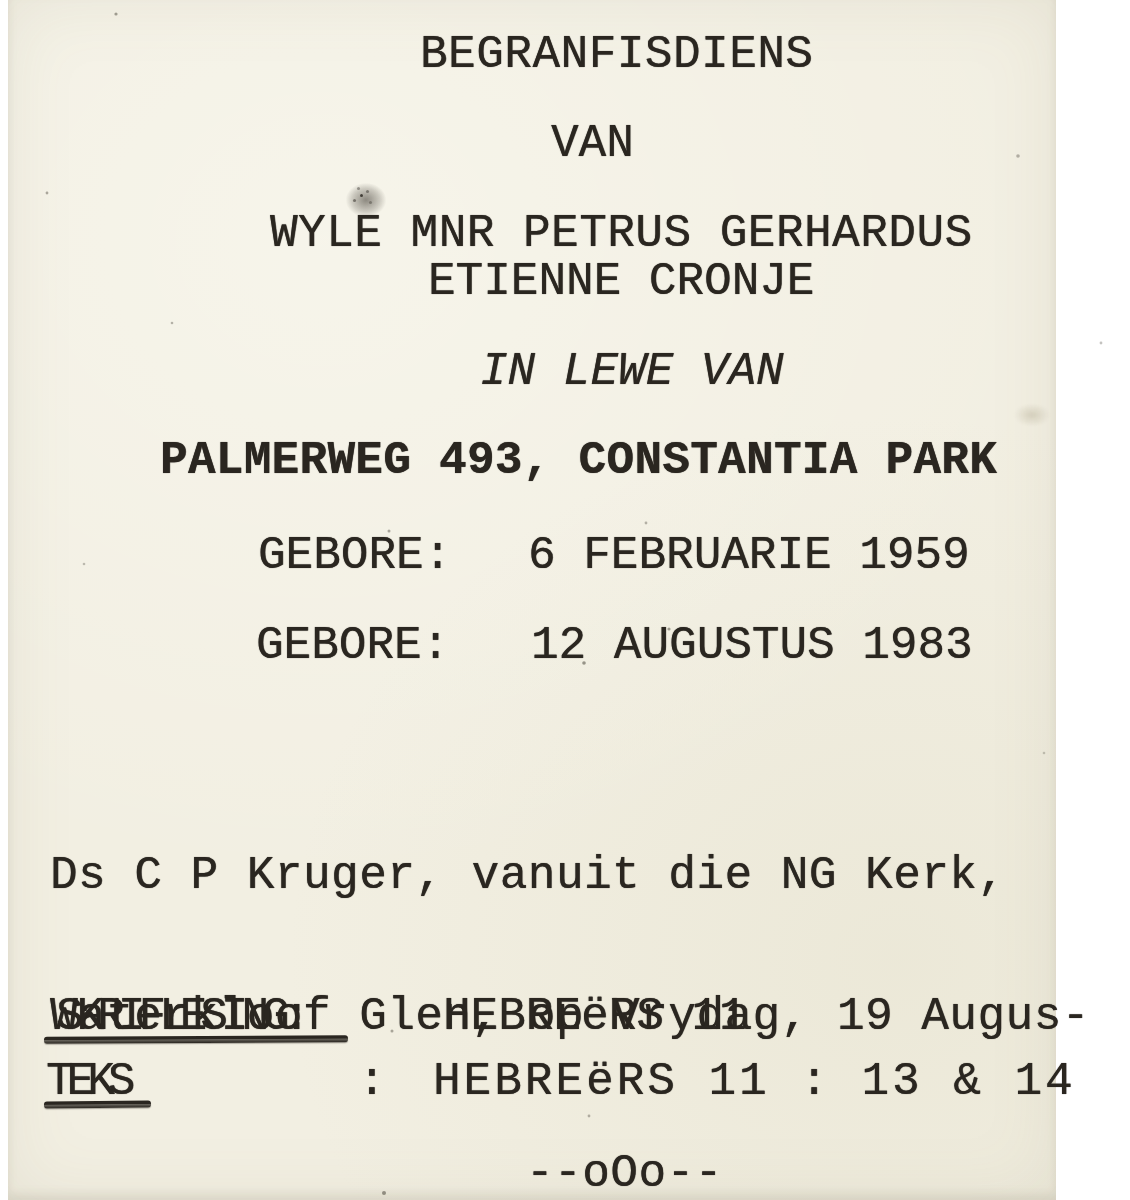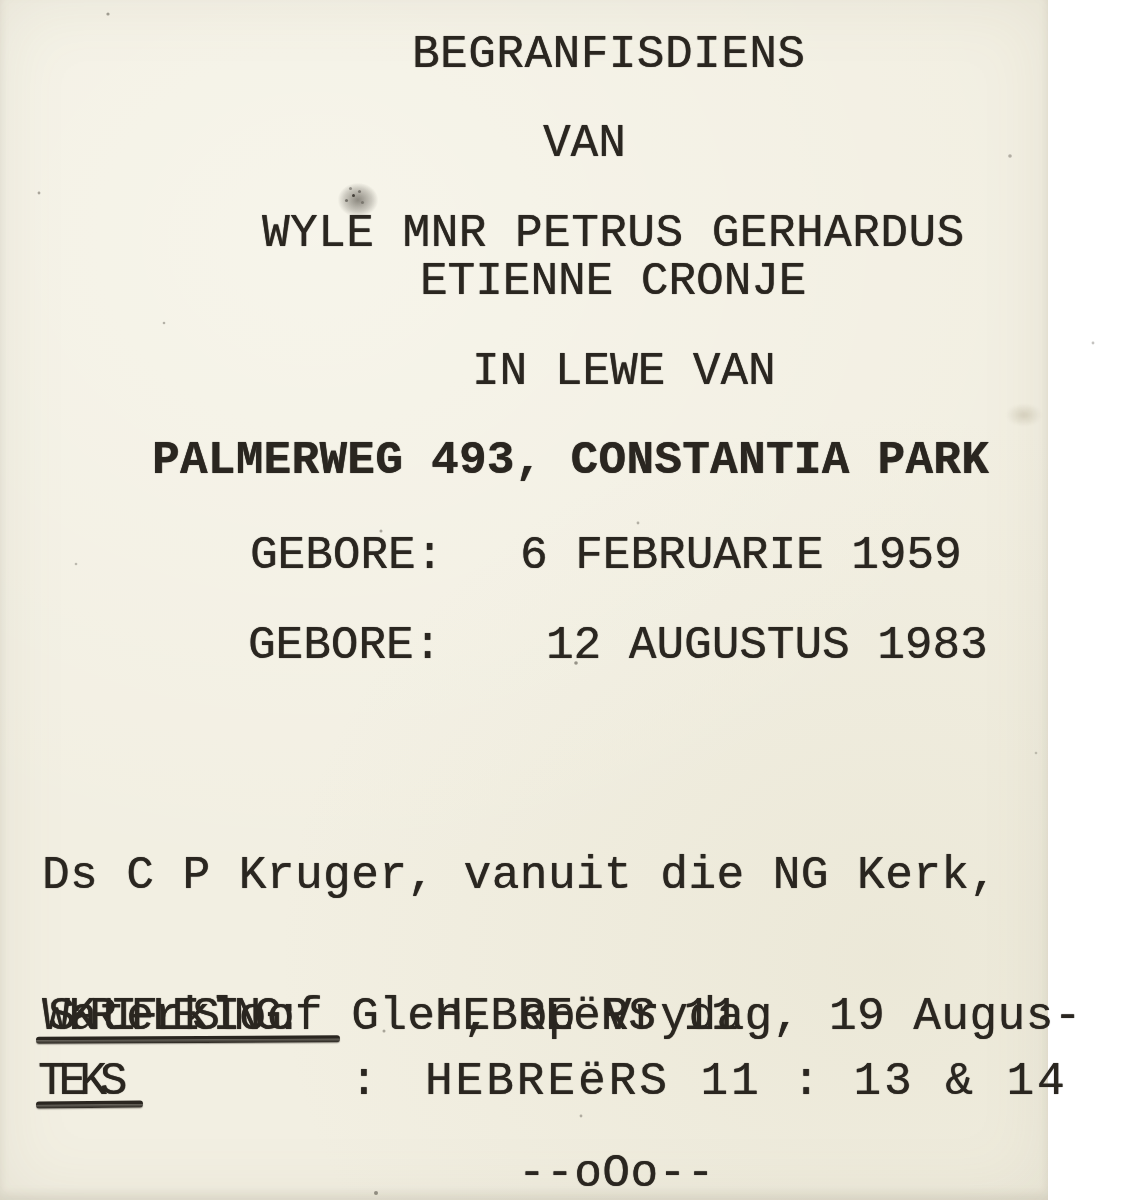--- a/index.html
+++ b/index.html
@@ -11,41 +11,42 @@
     height: 1200px;
     background:
       radial-gradient(120% 90% at 30% 20%, rgba(255,255,250,0.35), rgba(255,255,250,0) 60%),
       radial-gradient(90% 70% at 85% 80%, rgba(210,205,175,0.20), rgba(210,205,175,0) 65%),
       #f2efe2;
     box-shadow:
       inset 0 0 70px rgba(125,115,85,0.10),
       inset 0 -6px 10px rgba(110,104,85,0.14);
     font-family: "Liberation Mono", "DejaVu Sans Mono", monospace;
     color: #2a2620;
+    margin-left: 8px;
   }
 
   .line {
     position: absolute;
     font-size: 46px;
     line-height: 1;
     white-space: pre;
     text-shadow: 0 0 1px rgba(42,38,32,0.75), 0.4px 0.3px 0 rgba(42,38,32,0.55);
   }
 
   .title       { left: 412px; top: 32px;  letter-spacing: 0.5px; }
   .van         { left: 543px; top: 121px; }
   .name1       { left: 262px; top: 211px; letter-spacing: 0.5px; }
   .name2       { left: 420px; top: 259px; }
-  .inlewe      { left: 472px; top: 349px; }
+  .inlewe      { left: 472px; top: 349px; font-style: italic; }
   .palmer      { left: 152px; top: 438px; letter-spacing: 0.3px; font-weight: bold; }
 
   .gebore-label  { left: 250px; top: 533px; }
   .gebore-value  { left: 520px; top: 533px; }
   .oorlede-label { left: 248px; top: 623px; }
-  .oorlede-value { left: 546px; top: 623px; }
+  .oorlede-value { left: 523px; top: 623px; }
 
   .paragraph {
     position: absolute;
     left: 42px; top: 759px;
     font-size: 46px;
     line-height: 47px;
     letter-spacing: 0.5px;
     white-space: pre;
     text-shadow: 0 0 1px rgba(42,38,32,0.75), 0.4px 0.3px 0 rgba(42,38,32,0.55);
   }

